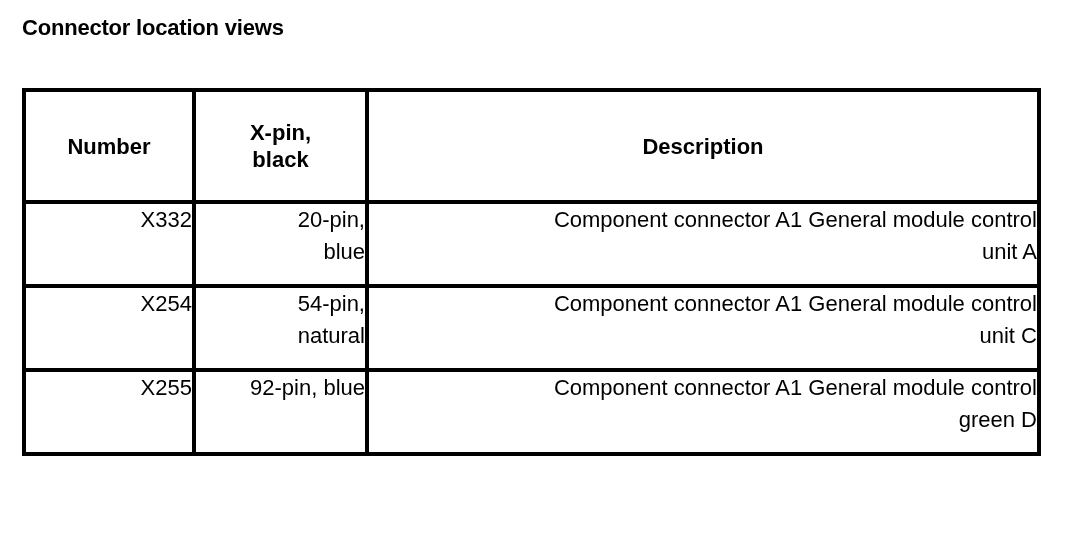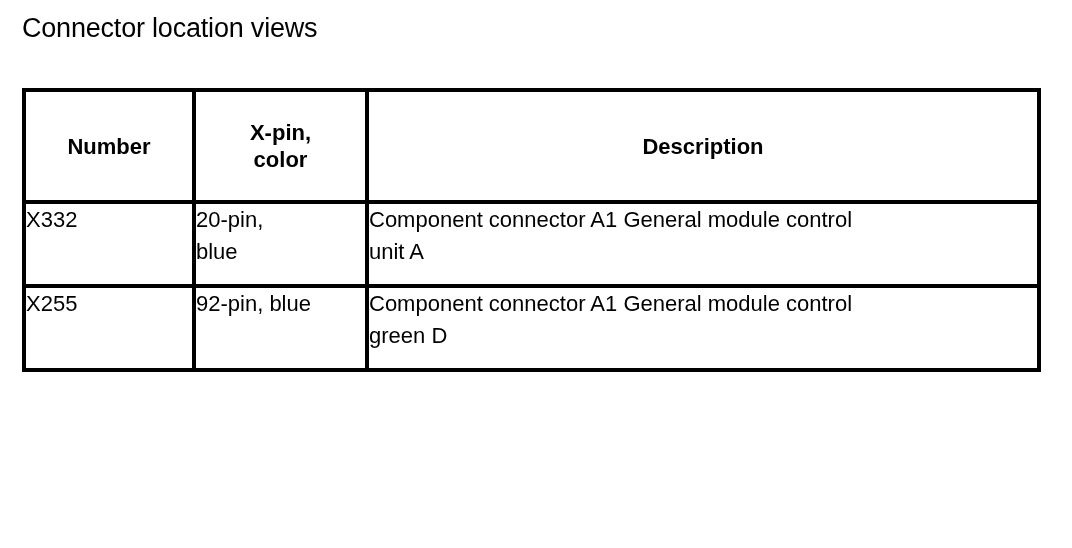--- a/index.html
+++ b/index.html
@@ -19,22 +19,22 @@
     position: relative;
     width: 1072px;
     height: 548px;
     background: #ffffff;
   }
 
   #page-title {
     position: absolute;
     left: 22px;
     top: 12px;
-    font-size: 27px;
-    font-weight: normal;
+    font-size: 22px;
+    font-weight: bold;
     letter-spacing: -0.2px;
     line-height: 32px;
     white-space: nowrap;
     text-align: right;
   }
 
   #connector-table {
     position: absolute;
     left: 22px;
     top: 88px;
@@ -68,20 +68,21 @@
     padding: 0 8px;
   }
 
   
   #connector-table tbody tr { height: 84px; }
 
   #connector-table tbody td {
     font-size: 22px;
     font-weight: normal;
     line-height: 32px;
+    text-align: right;
   }
 
   .cell-number {
     padding: 0 12px;
     vertical-align: middle;
     white-space: nowrap;
   }
 
   .cell-xpin {
     padding: 9px 12px 0 12px;
@@ -117,21 +118,21 @@
     <thead>
       <tr>
         <th>
           <span class="hcell">
             <span class="line">Number</span>
           </span>
         </th>
         <th>
           <span class="hcell">
             <span class="line">X-pin,</span>
-            <span class="line">color</span>
+            <span class="line">black</span>
           </span>
         </th>
         <th>
           <span class="hcell">
             <span class="line">Description</span>
           </span>
         </th>
       </tr>
     </thead>
 
@@ -143,20 +144,31 @@
           <span class="line">20-pin,</span>
           <span class="line">blue</span>
         </td>
         <td class="cell-desc">
           <span class="line">Component connector A1 General module control</span>
           <span class="line">unit A</span>
         </td>
       </tr>
 
 
+      <tr>
+        <td class="cell-number">X254</td>
+        <td class="cell-xpin">
+          <span class="line">54-pin,</span>
+          <span class="line">natural</span>
+        </td>
+        <td class="cell-desc">
+          <span class="line">Component connector A1 General module control</span>
+          <span class="line">unit C</span>
+        </td>
+      </tr>
 
       <tr>
         <td class="cell-number">X255</td>
         <td class="cell-xpin single-line">92-pin, blue</td>
         <td class="cell-desc">
           <span class="line">Component connector A1 General module control</span>
           <span class="line">green D</span>
         </td>
       </tr>
 

